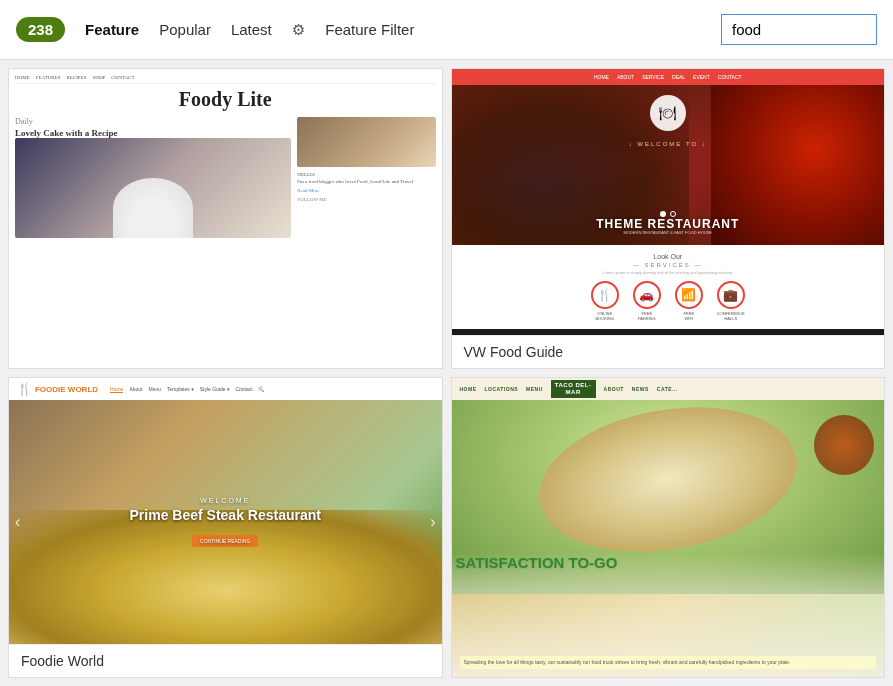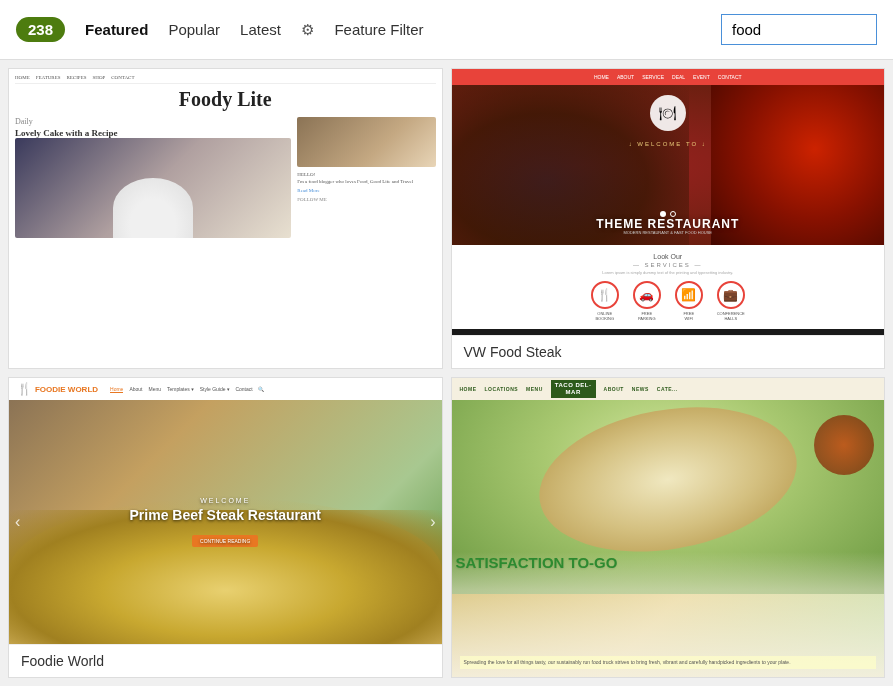--- a/index.html
+++ b/index.html
@@ -421,21 +421,21 @@
       background: rgba(255,255,200,0.7);
       padding: 3px 4px;
     }
   </style>
 </head>
 <body>
 
 <div id="topbar">
   <span id="badge">238</span>
 
-  <span class="nav-item active">Featured</span>
+  <span class="nav-item active">Feature</span>
   <span class="nav-item">Popular</span>
   <span class="nav-item">Latest</span>
 
   <span class="gear-icon">⚙</span>
   <span class="nav-item">Feature Filter</span>
 
   <input id="search-box" type="text" value="food" style="">
 </div>
 
 <div id="grid">
@@ -519,21 +519,21 @@
               <div class="vw-icon-label">FREE<br>WIFI</div>
             </div>
             <div class="vw-service-item">
               <div class="vw-icon-circle">💼</div>
               <div class="vw-icon-label">CONFERENCE<br>HALLS</div>
             </div>
           </div>
         </div>
       </div>
     </div>
-    <div class="theme-title">VW Food Steak</div>
+    <div class="theme-title">VW Food Guide</div>
   </div>
 
   <div class="theme-card">
     <div class="theme-preview">
       <div class="fw-preview">
         <div class="fw-header">
           <div class="fw-logo">
             <span class="fw-logo-icon">🍴</span>
             <span class="fw-logo-text">FOODIE WORLD</span>
           </div>

